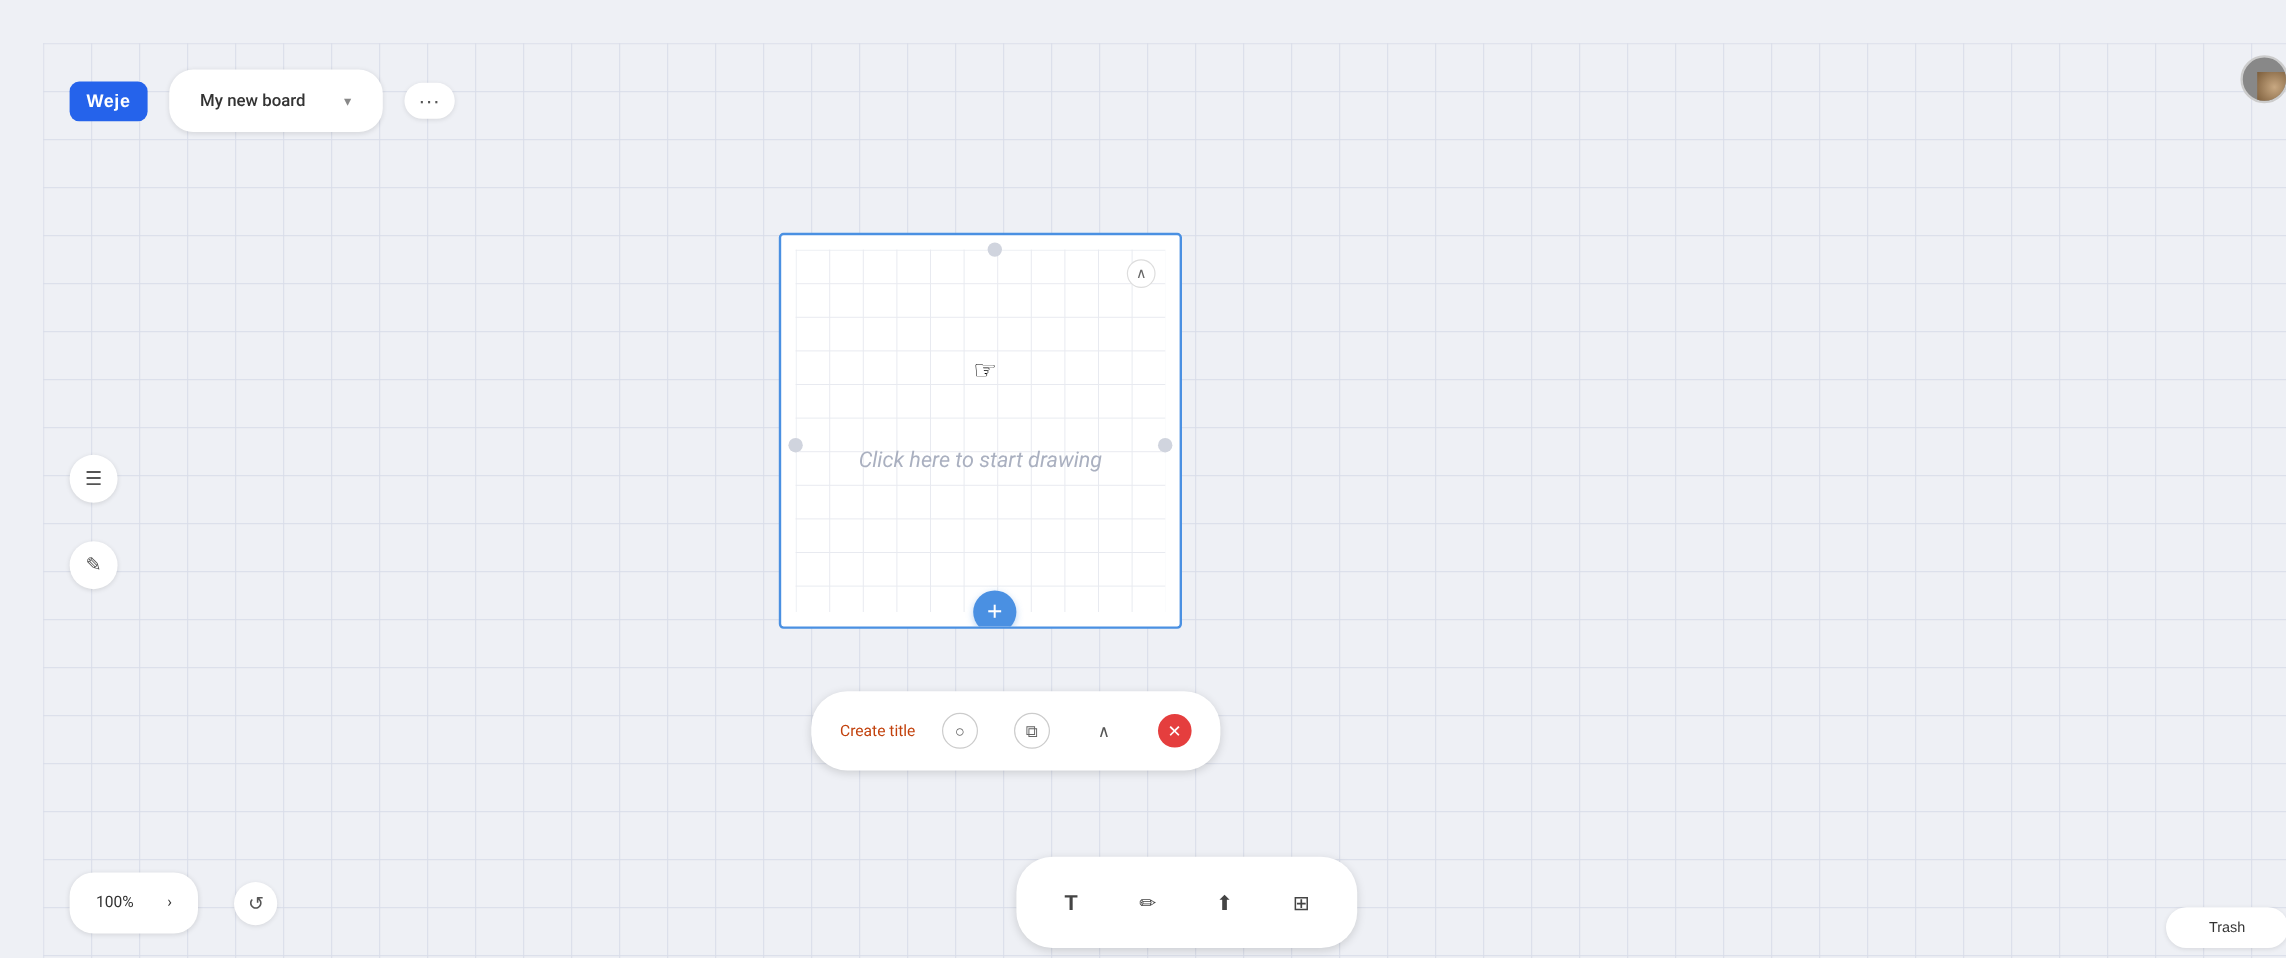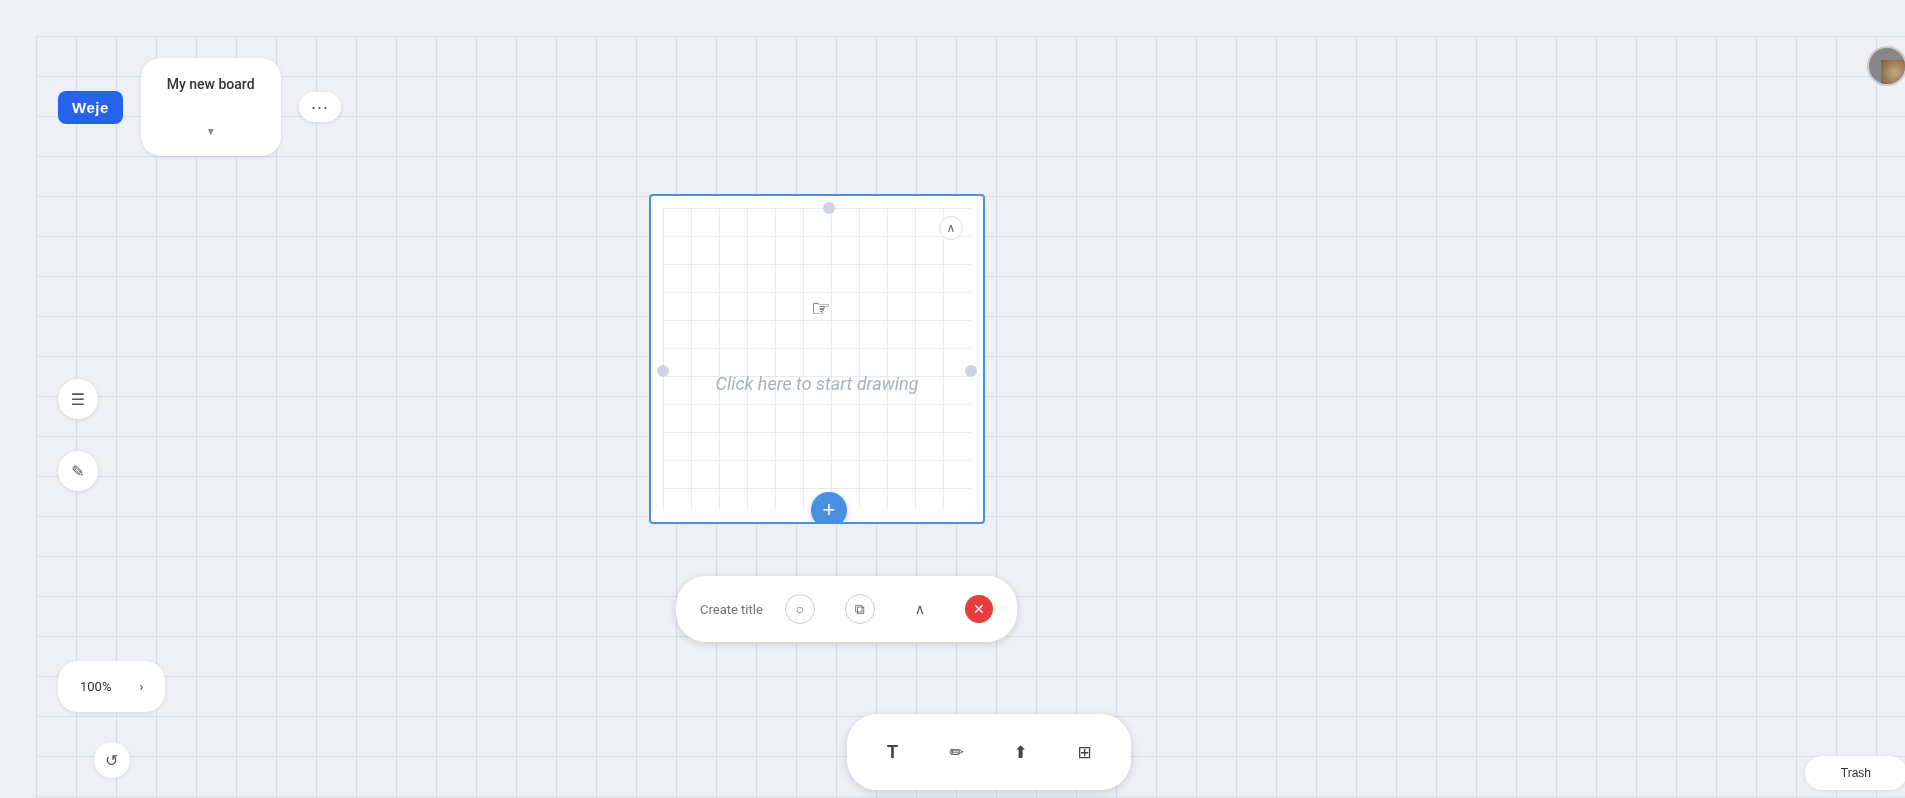--- a/index.html
+++ b/index.html
@@ -49,21 +49,20 @@
     .board-name-container {
       background: white;
       border-radius: 20px;
       display: flex;
       align-items: center;
       padding: 6px 14px;
       margin-left: 6px;
       gap: 8px;
       box-shadow: 0 1px 4px rgba(0,0,0,0.1);
       cursor: pointer;
-      flex-direction: column;
     }
 
     .board-name-text {
       font-size: 14px;
       color: #333;
       font-weight: 500;
     }
 
     .chevron-icon {
       color: #888;
@@ -132,21 +131,20 @@
 
     
     .zoom-control {
       position: absolute;
       bottom: 20px;
       left: 10px;
       display: flex;
       align-items: center;
       gap: 6px;
       z-index: 100;
-      flex-direction: column;
     }
 
     .zoom-display {
       background: white;
       border-radius: 20px;
       padding: 6px 10px;
       font-size: 13px;
       color: #333;
       display: flex;
       align-items: center;
@@ -317,21 +315,21 @@
       gap: 6px;
       background: white;
       border-radius: 30px;
       padding: 6px 12px;
       box-shadow: 0 2px 8px rgba(0,0,0,0.15);
       z-index: 100;
     }
 
     .create-title-label {
       font-size: 13px;
-      color: #737373;
+      color: #c2410c;
       margin-right: 4px;
     }
 
     .node-tool-btn {
       width: 30px;
       height: 30px;
       border-radius: 50%;
       background: transparent;
       border: 1.5px solid #ccc;
       cursor: pointer;

